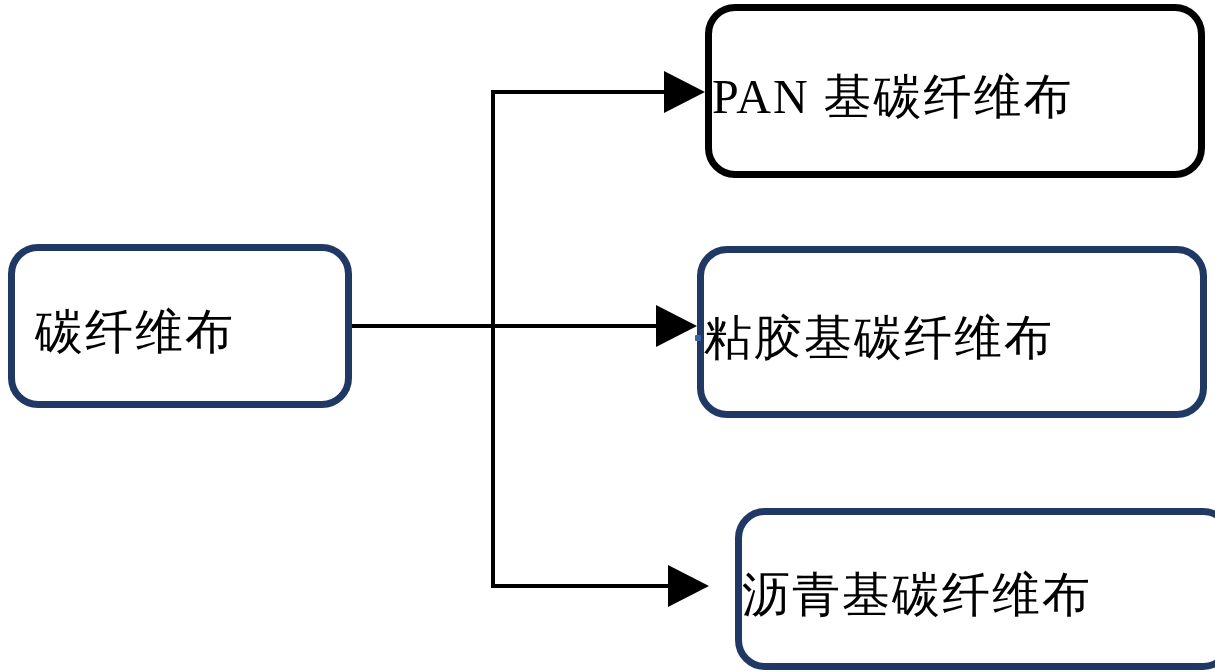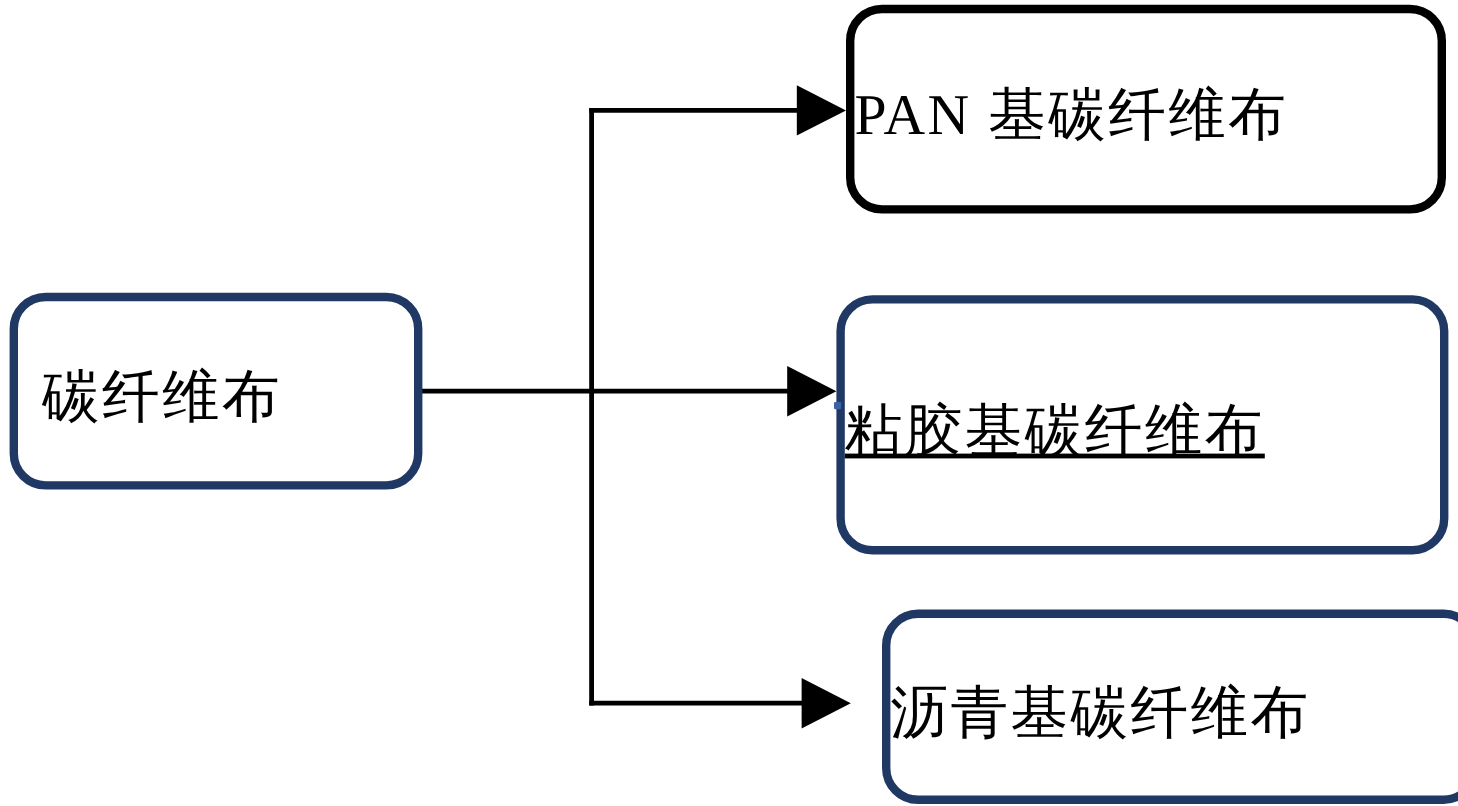--- a/index.html
+++ b/index.html
@@ -37,21 +37,21 @@
   }
   .node .label {
     font-size: 48px;
     color: #000000;
     letter-spacing: 2px;
     white-space: nowrap;
     line-height: 1;
   }
   .node-root   { left: 8px;   top: 244px; width: 344px; height: 164px; padding-left: 20px; }
   .node-pan    { left: 705px; top: 4px;   width: 500px; height: 174px; }
-  .node-visc   { left: 697px; top: 246px; width: 510px; height: 216px; text-decoration: underline; }
+  .node-visc   { left: 697px; top: 246px; width: 510px; height: 172px; }
   .node-pitch  { left: 709px; top: 508px; width: 498px; height: 162px; }
   .artifact-dot {
     position: absolute;
     left: 695px;
     top: 335px;
     width: 6px;
     height: 6px;
     border-radius: 1px;
   }
 </style>

